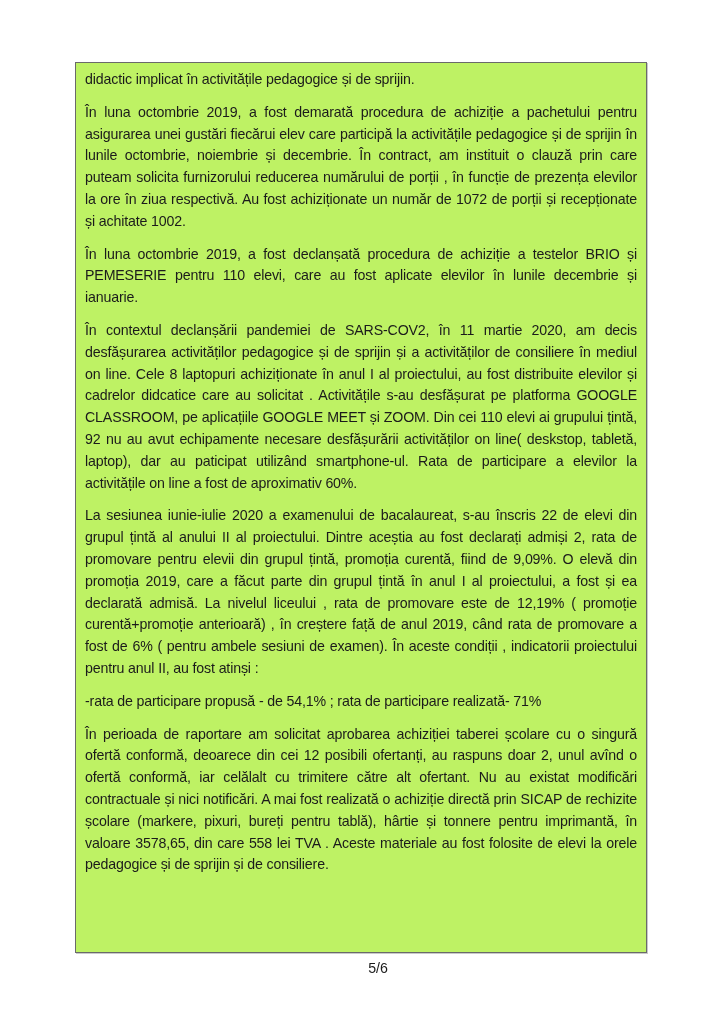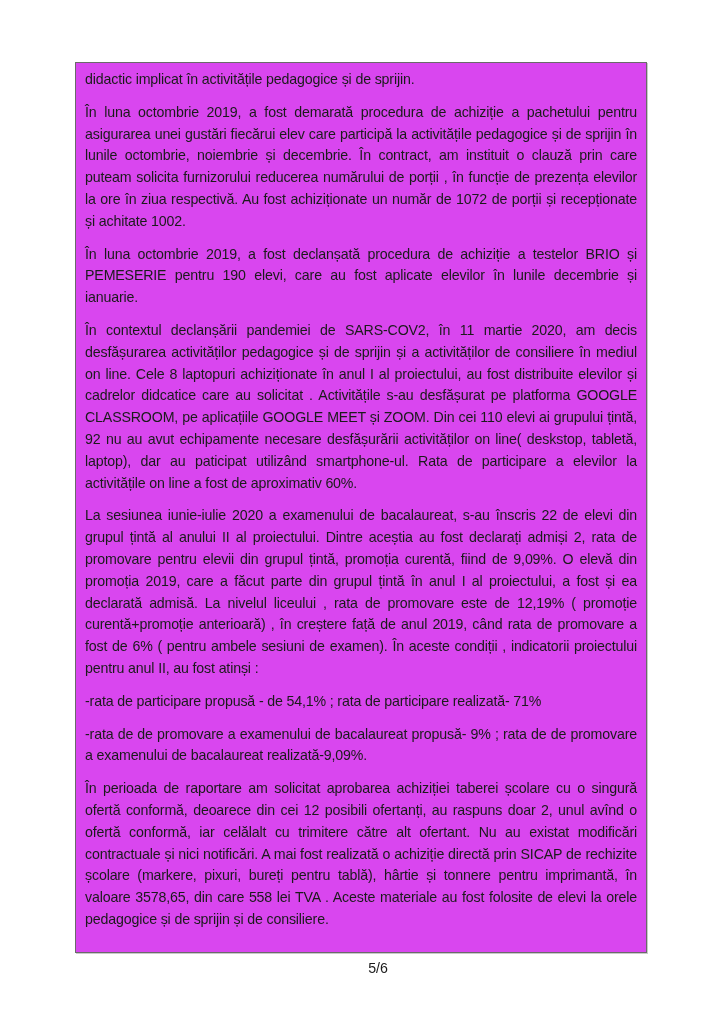--- a/index.html
+++ b/index.html
@@ -19,21 +19,21 @@
   .content-border {
     position: absolute;
     left: 75px;
     top: 62px;
     width: 572px;
     height: 891px;
     box-sizing: border-box;
     border: 1px solid #6a6a6a;
     box-shadow: 1px 1px 0 #c9c9c9;
     padding: 6px 9px 0 9px;
-    background: #d946ef;
+    background: #bef264;
   }
   .para {
     margin: 0 0 11px 0;
     font-size: 14.2px;
     letter-spacing: -0.15px;
     line-height: 21.8px;
     text-align: justify;
     text-justify: inter-word;
   }
   .page-number {
@@ -46,21 +46,20 @@
     color: #1b1b1b;
   }
 </style>
 </head>
 <body>
 
 <div class="page">
   <div class="content-border">
     <p class="para">didactic  implicat în activitățile pedagogice și de sprijin.</p>
     <p class="para">În luna octombrie 2019, a fost demarată procedura de achiziție a pachetului pentru asigurarea unei gustări fiecărui elev care participă la activitățile pedagogice și de sprijin în lunile octombrie, noiembrie și decembrie. În contract, am instituit o clauză prin care puteam solicita furnizorului reducerea numărului de porții , în funcție de prezența elevilor la ore în ziua respectivă. Au fost achiziționate un număr de 1072 de porții și recepționate și achitate 1002.</p>
-    <p class="para">În luna octombrie 2019, a fost declanșată procedura de achiziție a testelor BRIO și PEMESERIE pentru 190 elevi, care au fost aplicate elevilor în lunile decembrie și ianuarie.</p>
+    <p class="para">În luna octombrie 2019, a fost declanșată procedura de achiziție a testelor BRIO și PEMESERIE pentru 110 elevi, care au fost aplicate elevilor în lunile decembrie și ianuarie.</p>
     <p class="para">În contextul declanșării pandemiei de SARS-COV2, în 11 martie 2020, am decis desfășurarea activităților pedagogice și de sprijin și a activităților de consiliere în mediul on line. Cele 8 laptopuri  achiziționate în anul I al proiectului, au fost distribuite elevilor și cadrelor didcatice care au solicitat . Activitățile s-au desfășurat pe platforma GOOGLE CLASSROOM, pe aplicațiile GOOGLE MEET și ZOOM. Din cei 110 elevi ai grupului țintă, 92 nu au avut echipamente necesare desfășurării activităților on line( deskstop, tabletă, laptop), dar au paticipat utilizând smartphone-ul. Rata de participare a elevilor la activitățile on line a fost de aproximativ 60%.</p>
     <p class="para">La sesiunea iunie-iulie 2020 a examenului de bacalaureat, s-au înscris 22 de elevi din grupul țintă al anului II al proiectului. Dintre aceștia au fost declarați admiși 2, rata de promovare pentru elevii din grupul țintă, promoția curentă, fiind de 9,09%.  O elevă din promoția 2019, care a făcut parte din grupul țintă în anul I al proiectului, a fost și ea declarată admisă. La nivelul liceului , rata de promovare este de 12,19% ( promoție curentă+promoție anterioară) , în creștere față de anul 2019, când rata de promovare a fost de 6% ( pentru ambele sesiuni de examen). În aceste condiții , indicatorii proiectului pentru anul II, au fost atinși :</p>
     <p class="para">-rata de participare propusă - de 54,1% ; rata de participare realizată- 71%</p>
-    <p class="para">-rata de de promovare a examenului de bacalaureat propusă- 9% ; rata de de promovare a examenului de bacalaureat realizată-9,09%.</p>
     <p class="para">În perioada de raportare am solicitat aprobarea achiziției taberei școlare cu o singură ofertă conformă, deoarece din cei 12 posibili ofertanți, au raspuns doar 2, unul avînd o ofertă conformă, iar celălalt cu trimitere către alt ofertant. Nu au existat modificări contractuale și nici notificări. A mai fost realizată o achiziție directă prin SICAP de rechizite școlare (markere, pixuri, bureți pentru tablă), hârtie și tonnere pentru imprimantă, în valoare 3578,65, din care 558 lei TVA . Aceste materiale au fost folosite de elevi la orele pedagogice și de sprijin și de consiliere.</p>
   </div>
   <div class="page-number">5/6</div>
 </div>
 
 </body></html>

